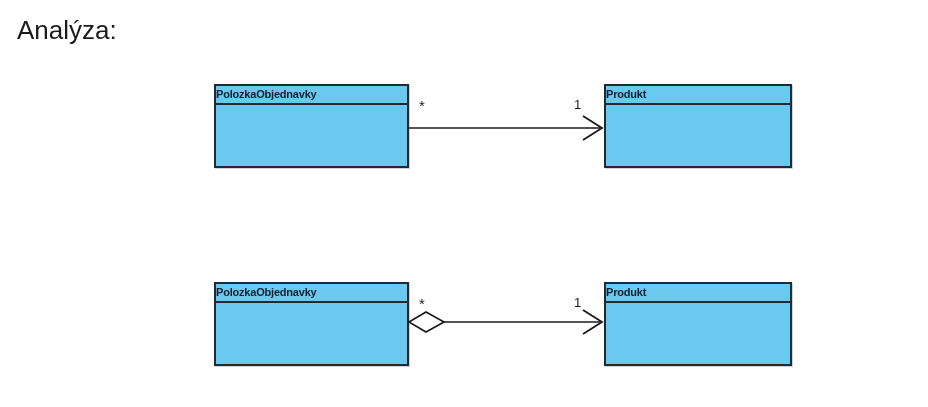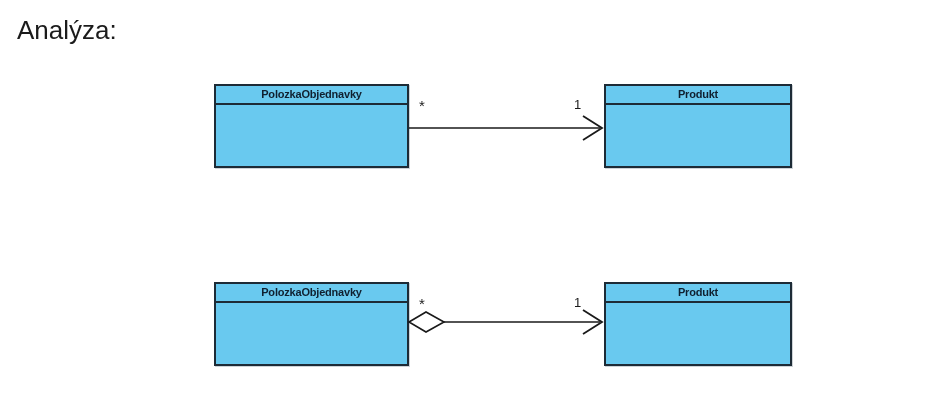--- a/index.html
+++ b/index.html
@@ -43,21 +43,20 @@
     position: absolute;
     background: #69c9ef;
     border: 2px solid #1d2b36;
     box-sizing: border-box;
     box-shadow: 1px 1px 0 rgba(60,80,95,0.25);
   }
   .uml-class .uml-class-name {
     display: block;
     height: 17px;
     line-height: 17px;
-    text-align: center;
     font-size: 11px;
     font-weight: bold;
     color: #102030;
     border-bottom: 2px solid #1d2b36;
     letter-spacing: -0.2px;
     white-space: nowrap;
     overflow: hidden;
   }
   .uml-class .uml-class-body {
     display: block;

